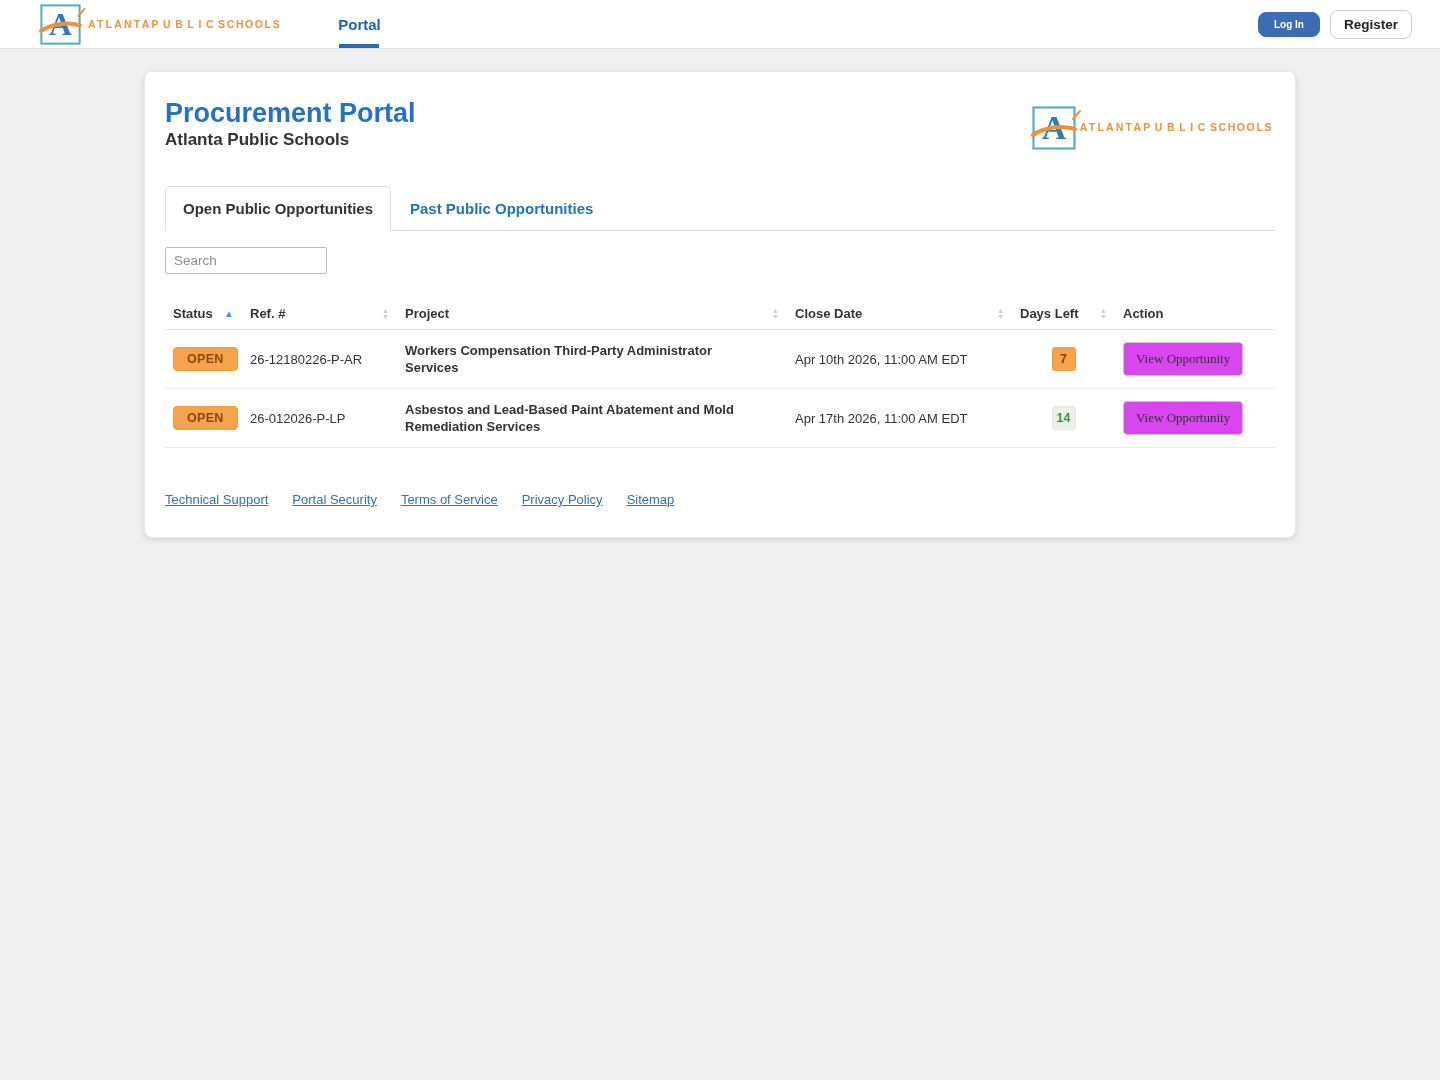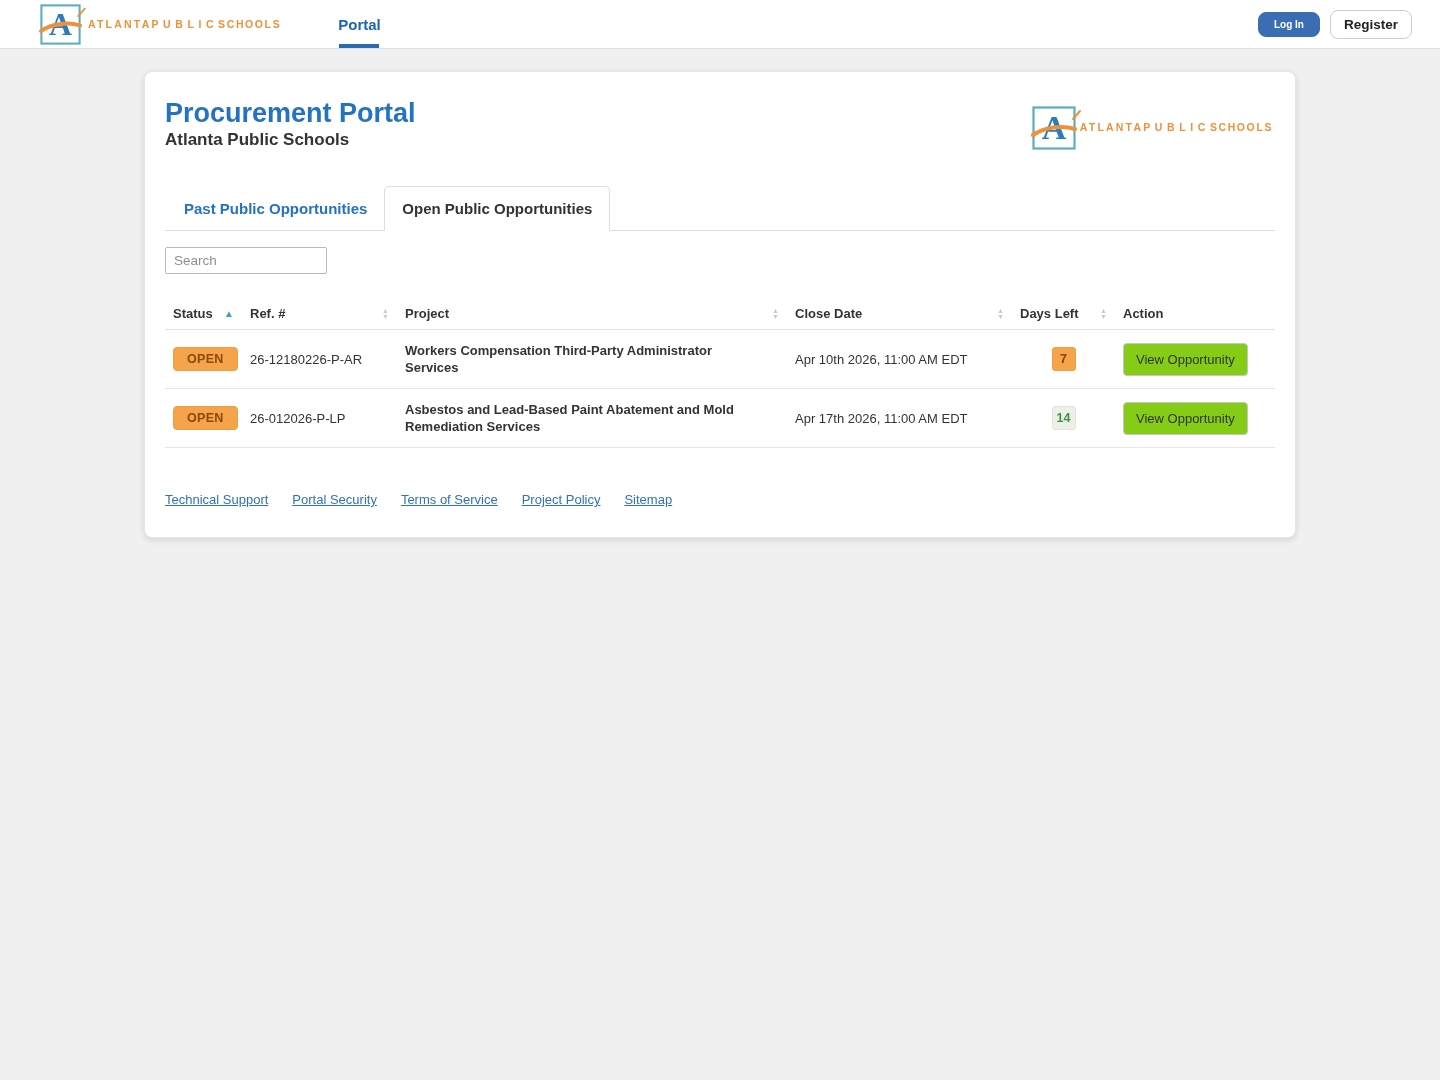--- a/index.html
+++ b/index.html
@@ -121,23 +121,23 @@
     padding: 4px 13px; border-radius: 4px; letter-spacing: 0.3px;
   }
   .days-badge {
     display: inline-block; min-width: 24px; text-align: center;
     padding: 4px 4px; border-radius: 3px; font-weight: bold; font-size: 12.5px;
   }
   .days-badge.orange { background: #f5a44c; border: 1px solid #efa041; color: #7c4708; }
   .days-badge.green { background: #edf0e9; border: 1px solid #e2e8dd; color: #3f9142; }
 
   .btn-view {
-    background: #84cc16; border: 1px solid #c6c6c6; border-radius: 4px;
+    background: #d946ef; border: 1px solid #c6c6c6; border-radius: 4px;
     padding: 8px 12px; font-size: 13px; color: #333;
-    cursor: pointer; font-family: Liberation Sans, sans-serif;
+    cursor: pointer; font-family: Liberation Serif, serif;
   }
 
   
   .card-footer { display: flex; gap: 24px; padding: 30px 20px 24px; }
   .footer-link { color: #2e73b8; font-size: 13px; text-decoration: underline; cursor: pointer; }
 </style>
 </head>
 <body>
 
 <header class="navbar">
@@ -188,22 +188,22 @@
       </div>
       <div class="brand-text">
         <span class="l1">ATLANTA</span>
         <span class="l2">PUBLIC</span>
         <span class="l3">SCHOOLS</span>
       </div>
     </div>
   </div>
 
   <div class="tabs">
+    <div class="tab active">Open Public Opportunities</div>
     <div class="tab inactive">Past Public Opportunities</div>
-    <div class="tab active">Open Public Opportunities</div>
   </div>
 
   <div class="search-row">
     <input class="search-input" type="text" placeholder="Search" style="">
   </div>
 
   <div class="table-wrap">
     <table>
       <colgroup>
         <col class="c-status">
@@ -282,17 +282,17 @@
           <td><button class="btn-view">View Opportunity</button></td>
         </tr>
       </tbody>
     </table>
   </div>
 
   <div class="card-footer">
     <a class="footer-link">Technical Support</a>
     <a class="footer-link">Portal Security</a>
     <a class="footer-link">Terms of Service</a>
-    <a class="footer-link">Project Policy</a>
+    <a class="footer-link">Privacy Policy</a>
     <a class="footer-link">Sitemap</a>
   </div>
 
 </main>
 
 </body></html>

